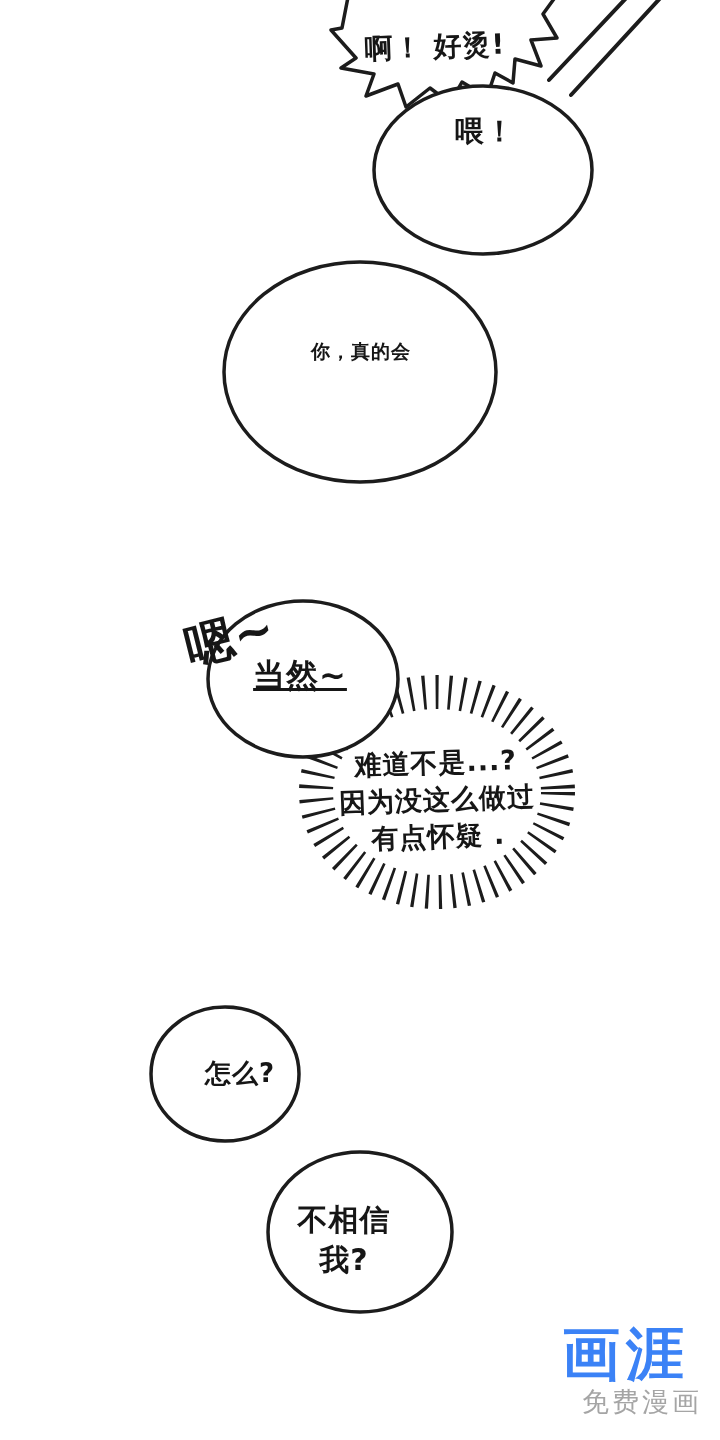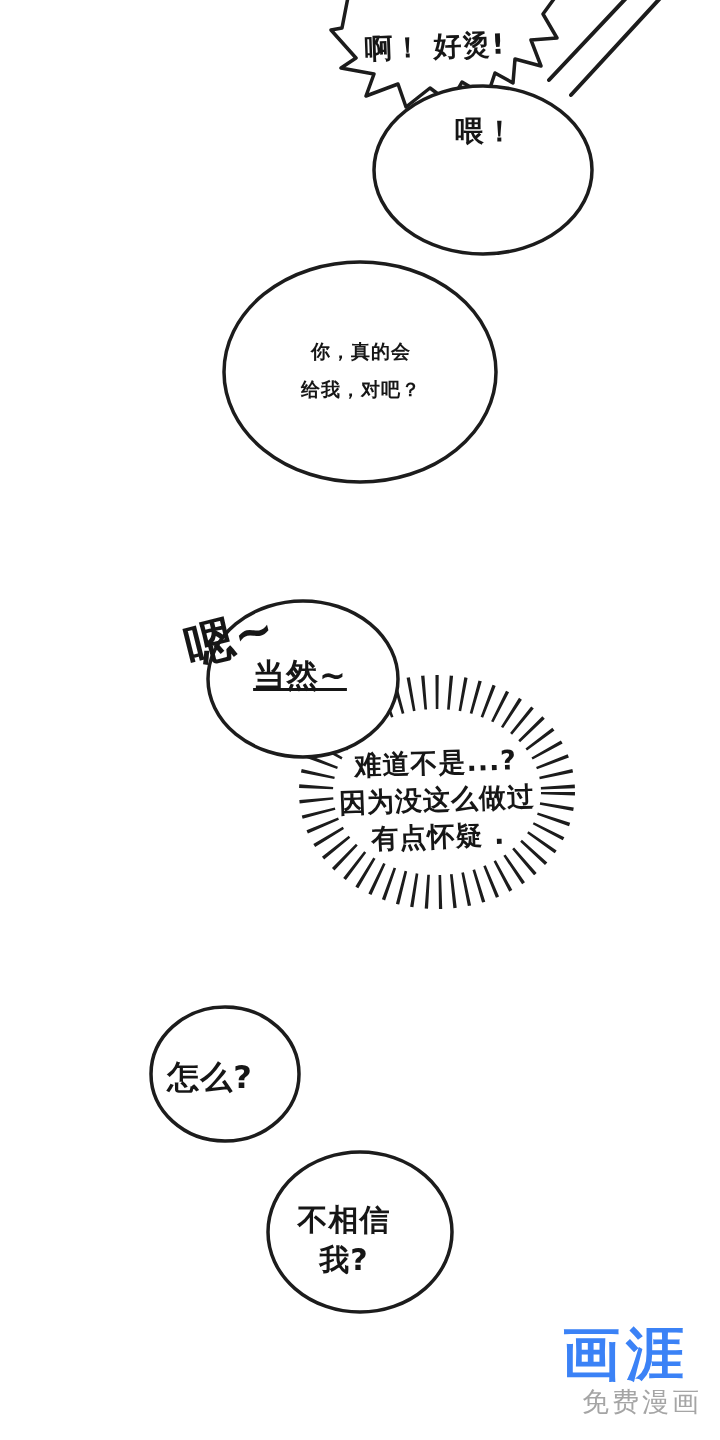--- a/index.html
+++ b/index.html
@@ -25,21 +25,21 @@
     letter-spacing: 1px;
   }
   .btext .line { display: block; }
 
   .t-shout   { left: 330px; top: 28px;  width: 210px; font-size: 28px; transform: rotate(-2deg); }
   .t-ash     { left: 390px; top: 112px; width: 190px; font-size: 29px; line-height: 39px; }
   .t-order   { left: 240px; top: 332px; width: 242px; font-size: 19px; line-height: 38px; }
   .t-hum     { left: 170px; top: 606px; width: 120px; font-size: 48px; transform: rotate(-14deg); }
   .t-sure    { left: 210px; top: 654px; width: 180px; font-size: 32px; text-decoration: underline; }
   .t-doubt   { left: 318px; top: 744px; width: 238px; font-size: 27px; line-height: 37px; transform: rotate(-2deg); }
-  .t-what    { left: 135px; top: 1056px; width: 150px; font-size: 32px; }
+  .t-what    { left: 165px; top: 1056px; width: 150px; font-size: 26px; }
   .t-distrust{ left: 274px; top: 1200px; width: 140px; font-size: 30px; line-height: 40px; }
 
   .wm-logo {
     position: absolute; left: 562px; top: 1316px;
     font-size: 58px; font-weight: 700; color: #3b82f6; letter-spacing: 6px;
   }
   .wm-tag {
     position: absolute; left: 582px; top: 1384px;
     font-size: 27px; font-weight: 400; color: #a5a5a5; letter-spacing: 3px;
   }
@@ -72,21 +72,20 @@
   </svg>
 
   <div class="btext t-shout">啊！ 好烫!</div>
 
   <div class="btext t-ash">
     <span class="line">喂！</span>
   </div>
 
   <div class="btext t-order">
     <span class="line">你，真的会</span>
-    <span class="line">给我，对吧？</span>
   </div>
 
   <div class="btext t-hum">嗯~</div>
 
   <div class="btext t-sure">当然~</div>
 
   <div class="btext t-doubt">
     <span class="line">难道不是...?</span>
     <span class="line">因为没这么做过</span>
     <span class="line">有点怀疑 .</span>

